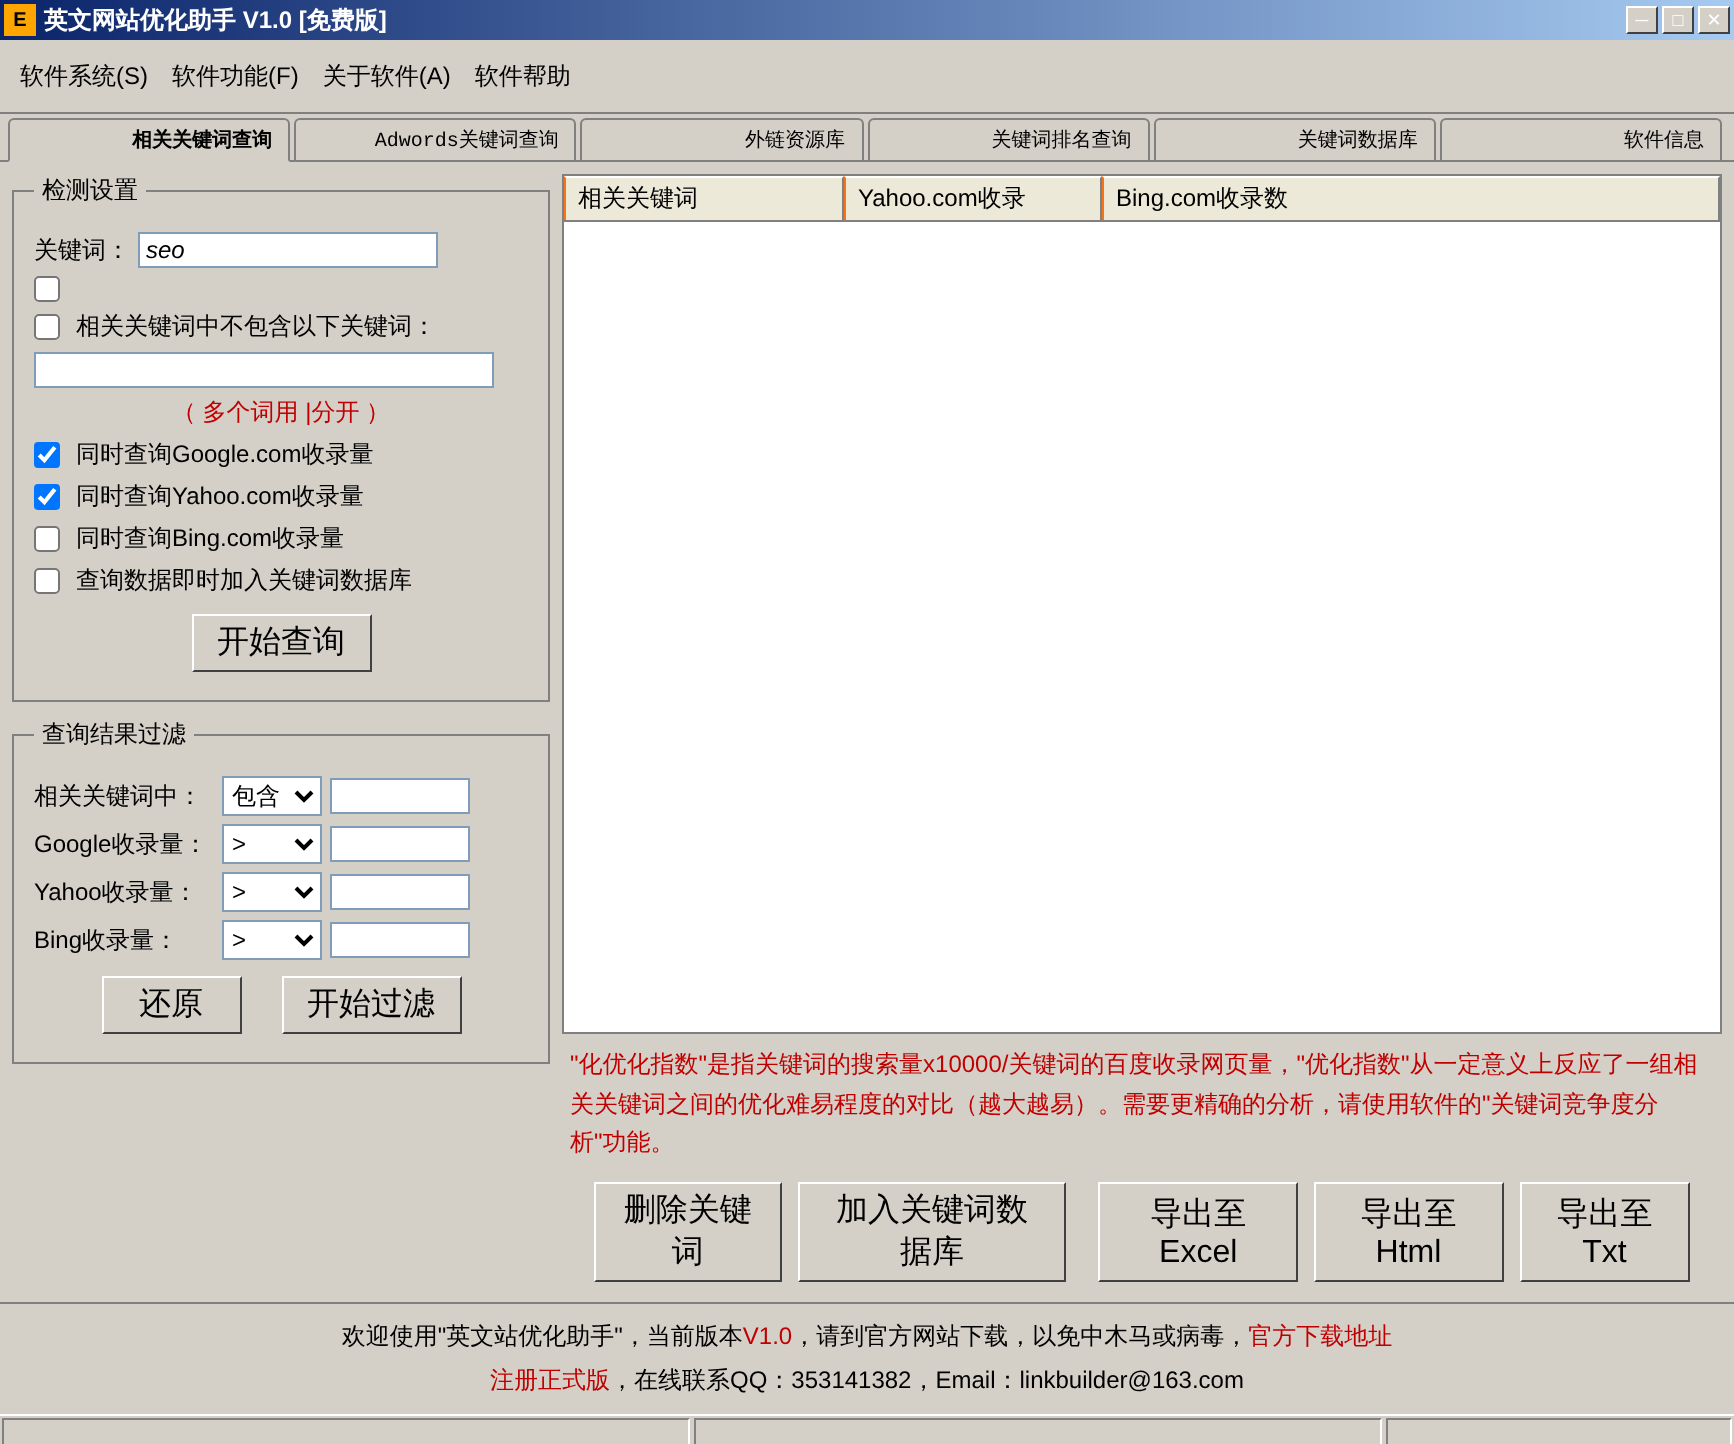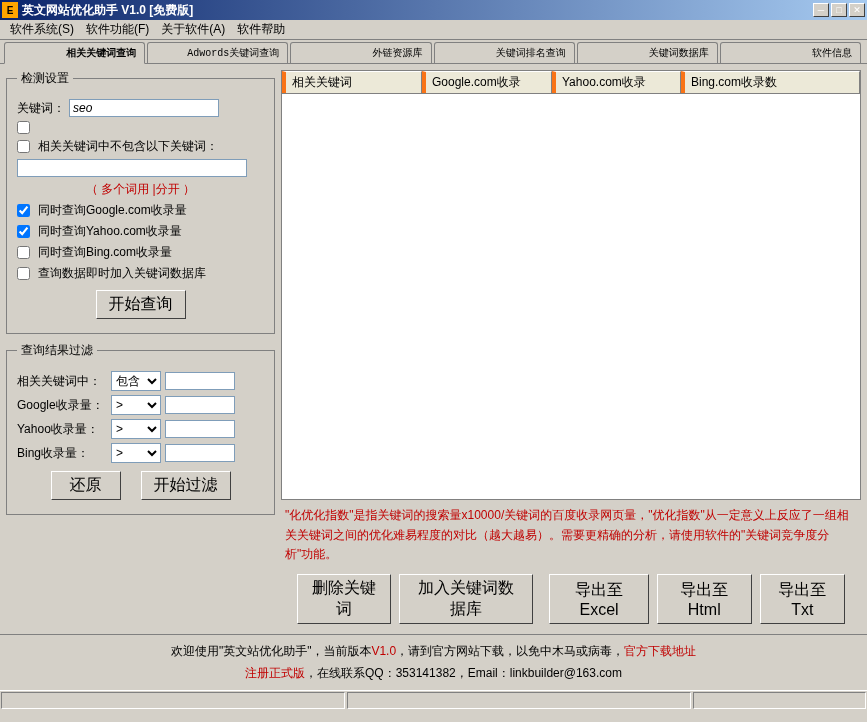--- a/index.html
+++ b/index.html
@@ -2,39 +2,39 @@
 <html><head>
 <meta charset="utf-8">
 <style>
 * { box-sizing: border-box; margin: 0; padding: 0; font-family: "SimSun", "宋体", sans-serif; font-size: 12px; }
 body { background: #d4d0c8; width: 867px; height: 722px; overflow: hidden; }
 .titlebar { background: linear-gradient(to right, #0a246a, #a6caf0); height: 20px; display: flex; align-items: center; padding: 0 2px; color: #fff; }
 .titlebar-icon { width: 16px; height: 16px; background: #ffa500; margin-right: 4px; display: flex; align-items: center; justify-content: center; font-size: 10px; font-weight: bold; color: #000; }
 .titlebar-text { flex: 1; font-weight: bold; }
 .winbtns { display: flex; gap: 2px; }
 .winbtn { width: 16px; height: 14px; background: #d4d0c8; border: 1px solid #fff; border-right-color: #404040; border-bottom-color: #404040; display: flex; align-items: center; justify-content: center; font-size: 9px; font-family: Arial; cursor: pointer; }
-.menubar { background: #d4d0c8; height: 20px; display: flex; align-items: center; padding: 0 4px; border-bottom: 1px solid #808080; }
+.menubar { background: #d4d0c8; height: 37px; display: flex; align-items: center; padding: 0 4px; border-bottom: 1px solid #808080; }
 .menuitem { padding: 2px 6px; cursor: pointer; }
 .tabstrip { display: flex; background: #d4d0c8; padding: 2px 4px 0 4px; border-bottom: 1px solid #808080; }
 .tab { padding: 3px 8px; border: 1px solid #808080; border-bottom: none; background: #d4d0c8; margin-right: 2px; cursor: pointer; border-top-left-radius: 3px; border-top-right-radius: 3px; font-size: 10px; flex: 1; text-align: right; font-family: Liberation Mono, monospace; }
 .tab.active { background: #d4d0c8; border-bottom: 1px solid #d4d0c8; margin-bottom: -1px; font-weight: bold; position: relative; z-index: 2; }
 .main { display: flex; height: 570px; padding: 6px; gap: 6px; }
 .leftpanel { width: 269px; display: flex; flex-direction: column; gap: 8px; }
 .fieldset { border: 1px solid #808080; padding: 8px 10px 10px 10px; background: #d4d0c8; }
 .fieldset legend { padding: 0 4px; }
 .row { display: flex; align-items: center; margin: 4px 0; gap: 4px; }
 .row label { white-space: nowrap; }
 input[type=text] { border: 1px solid #7f9db9; background: #fff; height: 18px; padding: 1px 3px; font-size: 12px; }
 input[type=checkbox] { width: 13px; height: 13px; margin-right: 4px; }
 select { border: 1px solid #7f9db9; background: #fff; height: 20px; font-size: 12px; }
 .btn { border: 1px solid #404040; border-top-color: #fff; border-left-color: #fff; background: #d4d0c8; padding: 3px 12px; cursor: pointer; font-size: 16px; min-width: 70px; }
 .redtext { color: #c00000; }
 .rightpanel { flex: 1; display: flex; flex-direction: column; }
 .tableheader { display: flex; background: #d4d0c8; border: 1px solid #808080; }
-.th { padding: 2px 6px; border-right: 1px solid #808080; background: #ece9d8; border-top: 1px solid #fff; border-left: 4px solid #f97316; font-size: 12px; }
+.th { padding: 2px 6px; border-right: 1px solid #808080; background: #ece9d8; border-top: 1px solid #fff; border-left: 1px solid #f97316; font-size: 12px; }
 .tablebody { flex: 1; background: #fff; border: 1px solid #808080; border-top: none; }
 .hint { color: #c00000; padding: 6px 4px; line-height: 1.6; }
 .bottombtns { display: flex; gap: 8px; padding: 4px 16px; }
 .footer { text-align: center; padding: 6px 0; line-height: 1.8; border-top: 1px solid #808080; }
 .statusbar { height: 20px; border-top: 1px solid #fff; display: flex; background: #d4d0c8; }
 .statuscell { border: 1px solid #808080; border-top-color: #808080; border-left-color: #808080; border-right-color: #fff; border-bottom-color: #fff; flex: 1; margin: 1px; }
 </style>
 </head>
 <body>
 
@@ -131,21 +131,20 @@
       <div class="row" style="justify-content:center;gap:20px;margin-top:8px">
         <button class="btn">还原</button>
         <button class="btn">开始过滤</button>
       </div>
     </fieldset>
   </div>
 
   <div class="rightpanel">
     <div class="tableheader">
       <div class="th" style="width:140px">相关关键词</div>
-      <div class="th" style="width:130px">Google.com收录</div>
       <div class="th" style="width:129px">Yahoo.com收录</div>
       <div class="th" style="flex:1">Bing.com收录数</div>
     </div>
     <div class="tablebody"></div>
     <div class="hint">"化优化指数"是指关键词的搜索量x10000/关键词的百度收录网页量，"优化指数"从一定意义上反应了一组相关关键词之间的优化难易程度的对比（越大越易）。需要更精确的分析，请使用软件的"关键词竞争度分析"功能。</div>
     <div class="bottombtns">
       <button class="btn">删除关键词</button>
       <button class="btn">加入关键词数据库</button>
       <div style="flex:1"></div>
       <button class="btn">导出至Excel</button>

